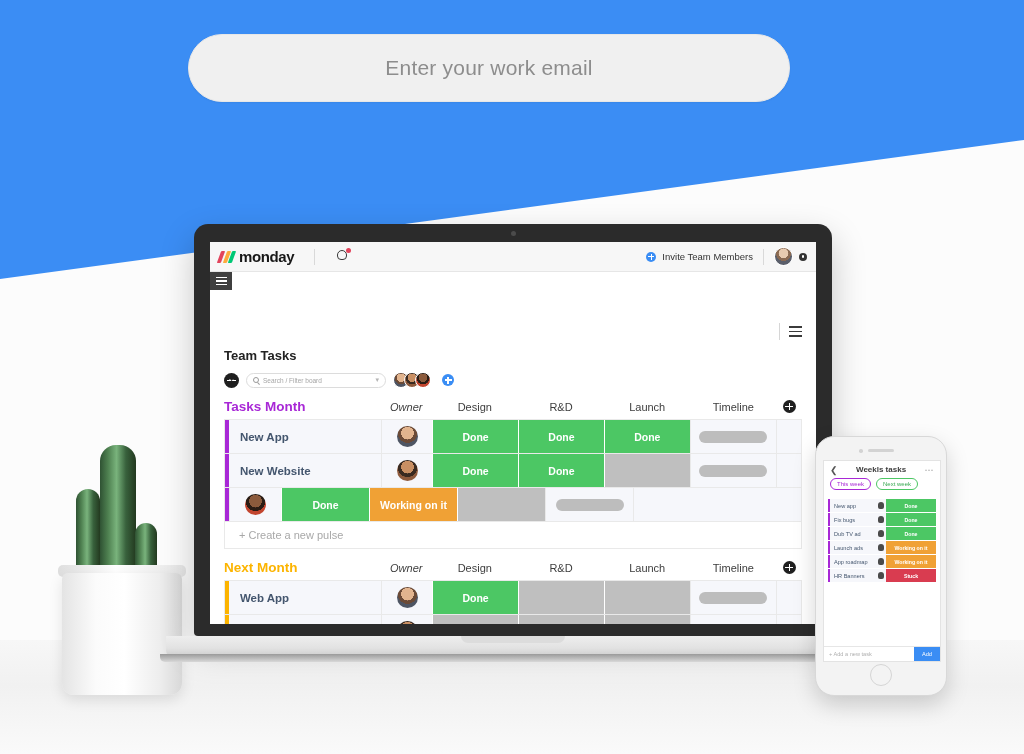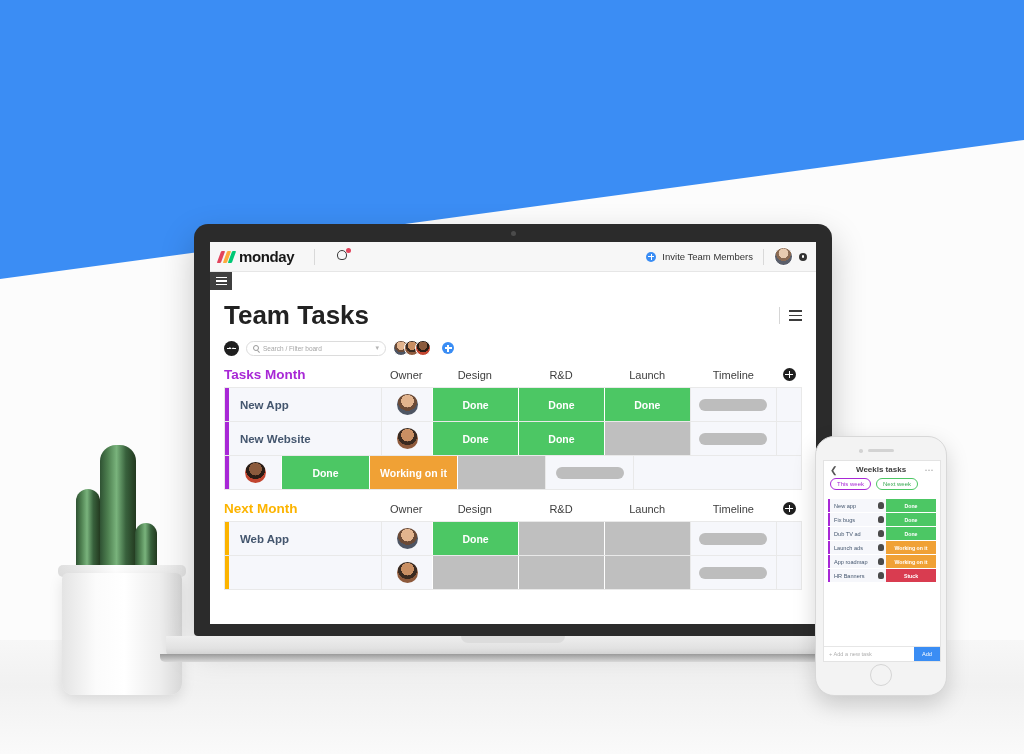--- a/index.html
+++ b/index.html
@@ -119,21 +119,21 @@
   .menu-bar { height: 18px; background: #fff; display: flex; }
   .hamburger-box {
     width: 22px; height: 18px; background: #3f3f3f;
     display: flex; align-items: center; justify-content: center; gap: 2px; flex-direction: column;
   }
   .hamburger-box i { display: block; width: 11px; height: 1.6px; background: #fff; }
 
   
   .board { padding: 10px 14px 0 14px; background: #fff; }
   .board-title-row { display: flex; align-items: center; }
-  .board-title { font-size: 26px; font-weight: bold; color: #222; }
+  .board-title { font-size: 13px; font-weight: bold; color: #222; margin-top: 48px; }
   .board-title-right { margin-left: auto; display: flex; align-items: center; gap: 9px; }
   .vdiv { width: 1px; height: 17px; background: #d6d6d6; }
   .list-icon { display: flex; flex-direction: column; gap: 2.4px; }
   .list-icon i { display: block; width: 13px; height: 1.8px; background: #3b3b3b; }
 
   .filter-row { display: flex; align-items: center; gap: 7px; margin-top: 9px; }
   .pulse-icon {
     width: 15px; height: 15px; border-radius: 50%; background: #1f1f1f;
     position: relative; flex: none;
   }
@@ -173,21 +173,21 @@
 
   
   .group { margin-top: 11px; }
   .grp-header { display: flex; align-items: center; font-size: 13.5px; }
   .grp-name { font-weight: bold; width: 160px; }
   .grp-name.purple { color: #a828d6; }
   .grp-name.yellow { color: #fcb400; }
   .col-head {
     font-size: 11px; color: #3d3d3d; text-align: center;
   }
-  .c-owner { width: 52px; }
+  .c-owner { width: 52px; font-style: italic; }
   .c-design { width: 88px; }
   .c-rd { width: 88px; }
   .c-launch { width: 88px; }
   .c-timeline { width: 88px; }
   .c-plus { width: 26px; display: flex; justify-content: center; }
   .plus-dark {
     width: 13px; height: 13px; border-radius: 50%; background: #1f1f1f; position: relative;
   }
   .plus-dark::before, .plus-dark::after { content: ""; position: absolute; background: #fff; }
   .plus-dark::before { left: 2.6px; top: 5.8px; width: 7.8px; height: 1.6px; }
@@ -306,20 +306,21 @@
 </head>
 <body>
 
 <div id="stage">
 
   <div class="bg-white"></div>
   <div class="bg-blue"></div>
   <div class="floor-shadow"></div>
 
   <div class="hero">
+    <div class="email-field">Enter your work email</div>
   </div>
 
   <div class="plant">
     <div class="cac cac-left"></div>
     <div class="cac cac-main"></div>
     <div class="cac cac-right"></div>
     <div class="pot-rim"></div>
     <div class="pot"></div>
   </div>
 
@@ -444,20 +445,21 @@
                   </span>
                 <span class="cell st done">Done</span>
                 <span class="cell st work">Working on it</span>
                 <span class="cell st empty"></span>
                 <span class="cell tl">
                   <span class="tl-track"><span class="tl-fill purple" style="width:30%"></span></span>
                 </span>
                 <span class="tl-end"></span>
               </div>
 
+              <div class="new-pulse">+ Create a new pulse</div>
             </div>
           </div>
 
           <div class="group">
             <div class="grp-header">
               <span class="grp-name yellow">Next Month</span>
               <span class="col-head c-owner">Owner</span>
               <span class="col-head c-design">Design</span>
               <span class="col-head c-rd">R&amp;D</span>
               <span class="col-head c-launch">Launch</span>

